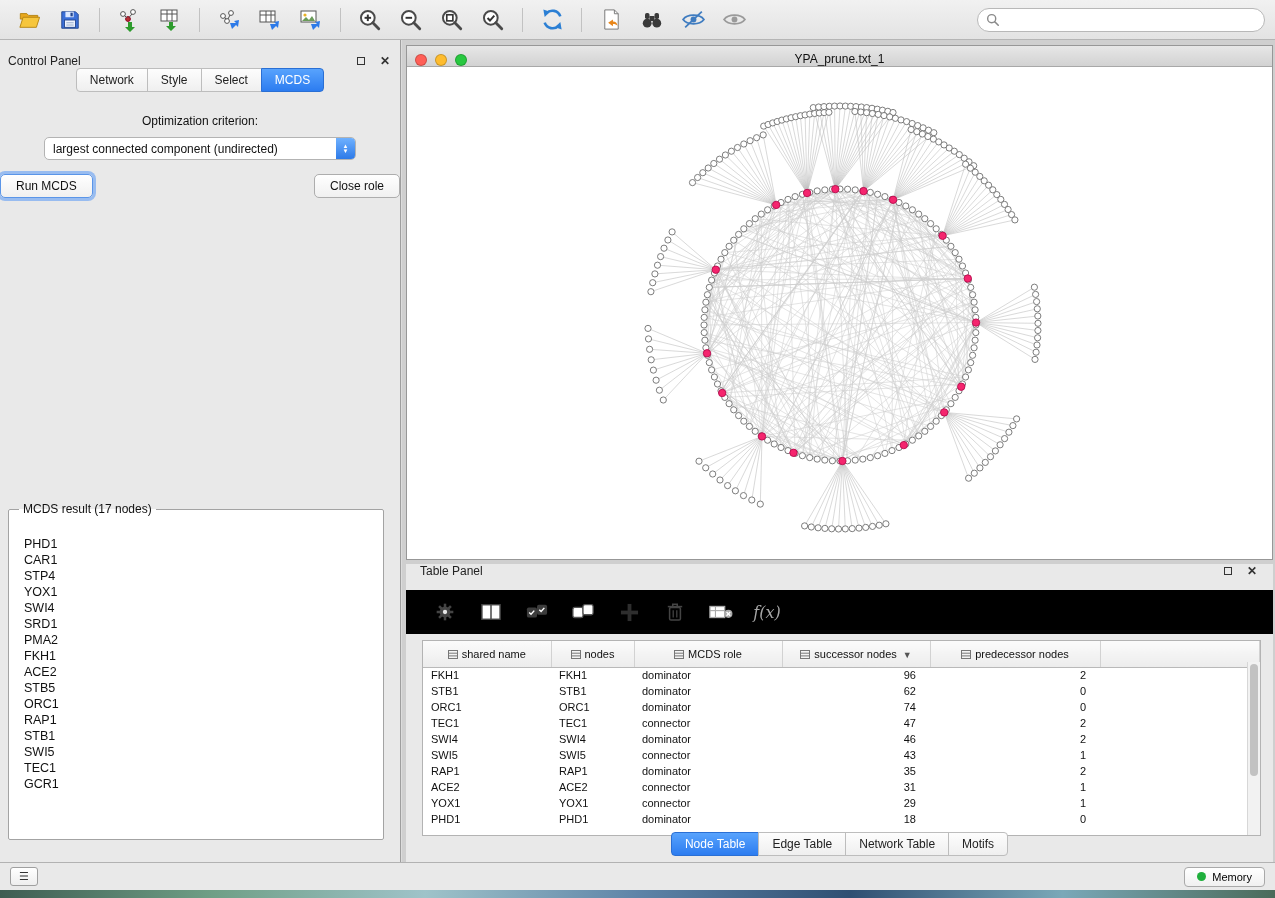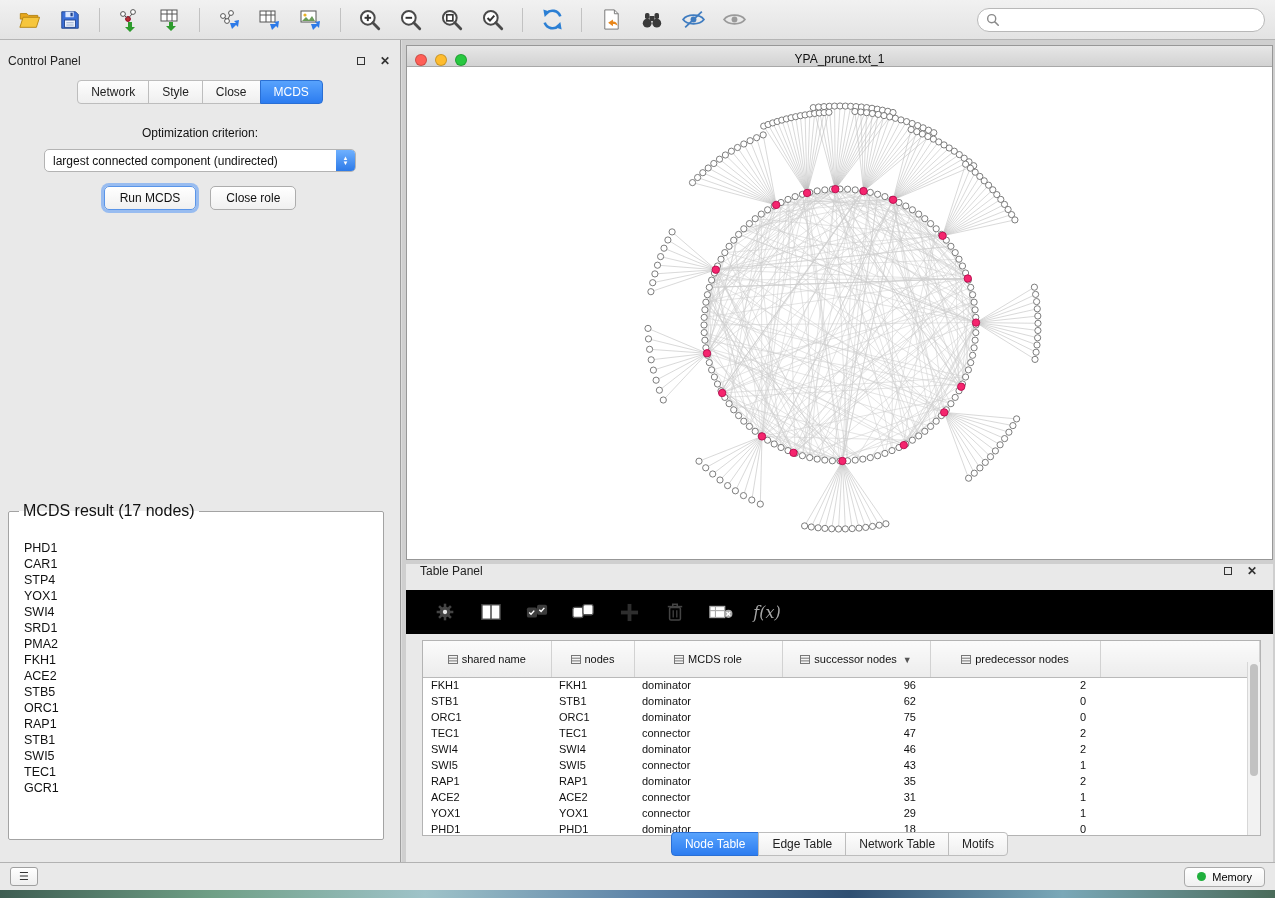--- a/index.html
+++ b/index.html
@@ -18,50 +18,50 @@
   #control-panel{position:absolute;left:0;top:40px;width:401px;height:822px;background:#e9e9e9;border-right:1px solid #9e9e9e}
   .panel-title-row{height:28px;display:flex;align-items:flex-end;padding:0 8px;font-size:12px;color:#222}
   .win-btns{margin-left:auto;display:flex;align-items:center;gap:10px}
   .wbtn{background:none;border:none;font-size:12px;color:#333;line-height:1;display:flex;align-items:center;justify-content:center;width:14px;height:14px}
   .sq{width:8px;height:8px;border:1.4px solid #333;display:inline-block}
   .seg{display:flex;justify-content:center}
   .seg .tab{padding:4px 13px;border:1px solid #bdbdbd;background:linear-gradient(#fdfdfd,#efefef);margin-left:-1px;font-size:12px;color:#222;border-radius:0}
   .seg .tab:first-child{border-radius:4px 0 0 4px;margin-left:0}
   .seg .tab:last-child{border-radius:0 4px 4px 0}
   .seg .tab.active{background:linear-gradient(#58a3fd,#2c7cf0);border-color:#2a6fd4;color:#fff}
-  .cp-tabs{margin-top:12px}
+  .cp-tabs{margin-top:0}
   .opt-label{text-align:center;margin-top:22px;font-size:12px}
   .dropdown{width:312px;height:23px;margin:9px auto 0;background:#fff;border:1px solid #b3b3b3;border-radius:5px;display:flex;align-items:center;position:relative}
   .dd-text{flex:1;padding:0 8px;font-size:12px;white-space:nowrap;overflow:hidden}
   .dd-btn{width:19px;height:21px;background:linear-gradient(#6fb1ff,#2d7ae8);border-radius:0 4px 4px 0;display:flex;flex-direction:column;align-items:center;justify-content:center;color:#fff;font-size:6px;line-height:5px}
-  .btn-row{display:flex;justify-content:center;gap:14px;margin-top:14px}
+  .btn-row{display:flex;justify-content:space-between;gap:14px;margin-top:14px}
   .mac-btn{background:linear-gradient(#ffffff,#f0f0f0);border:1px solid #adadad;border-radius:5px;padding:4px 15px;font-size:12px;color:#111}
   .mac-btn.focus{box-shadow:0 0 0 3px rgba(72,144,247,.5);border-color:#5a95e8}
   fieldset.mcds{position:absolute;left:8px;right:16px;top:462px;bottom:22px;border:1px solid #a3a3a3;background:#fff;border-radius:2px;padding:2px 4px 8px 4px}
-  fieldset.mcds legend{font-size:16px;padding:0 4px;margin-left:6px;background:transparent;color:#111}
+  fieldset.mcds legend{font-size:12px;padding:0 4px;margin-left:6px;background:transparent;color:#111}
   .mcds-list{position:absolute;left:5px;right:5px;top:18px;bottom:6px;background:#fff;overflow:hidden;padding:2px 0 0 10px}
   .mcds-item{font-size:12.5px;line-height:16px;color:#111}
 
   
   #right-area{position:absolute;left:402px;top:40px;width:873px;height:822px;background:#cfcfcf}
   #net-window{position:absolute;left:4px;top:5px;width:867px;height:515px;border:1px solid #979797;background:#fff}
   .net-title{height:21px;background:linear-gradient(#e7e7e7,#d2d2d2);border-bottom:1px solid #a8a8a8;display:flex;align-items:flex-end;padding:0 8px;position:relative}
   .tl{width:12px;height:12px;border-radius:50%;margin-right:8px;flex:none;border:0.5px solid rgba(0,0,0,.2)}
   .tl.red{background:#ff5f57}.tl.yellow{background:#febc2e}.tl.green{background:#28c840}
   .net-title-text{position:absolute;left:0;right:0;text-align:center;font-size:12px;color:#111;pointer-events:none}
   .net-canvas{width:865px;height:492px;background:#fff;overflow:hidden}
 
   #table-panel{position:absolute;left:4px;top:524px;width:867px;height:298px;background:#e9e9e9}
   .tp-title{height:26px;display:flex;align-items:flex-start;padding:0 14px;font-size:12px}
   .table-toolbar{height:44px;display:flex;align-items:center;gap:20px;padding:0 0 0 26px;background:#000000}
   .tico{display:flex;align-items:center;justify-content:center;background:none;border:none;width:26px;height:26px}
   .fx{font-family:"DejaVu Serif",serif;font-style:italic;font-size:16px;color:#a6a6a6}
   .table-wrap{position:absolute;left:16px;right:12px;top:76px;height:196px;background:#fff;border:1px solid #b3b3b3;overflow:hidden}
   table.node-table{border-collapse:collapse;table-layout:fixed;width:100%}
-  table.node-table th{font-weight:normal;font-size:11px;height:36px;background:linear-gradient(#fbfbfb,#ececec);border-right:1px solid #d2d2d2;border-bottom:1px solid #b9b9b9;text-align:center;white-space:nowrap;overflow:hidden;padding:0 4px}
+  table.node-table th{font-weight:normal;font-size:11px;height:26px;background:linear-gradient(#fbfbfb,#ececec);border-right:1px solid #d2d2d2;border-bottom:1px solid #b9b9b9;text-align:center;white-space:nowrap;overflow:hidden;padding:0 4px}
   table.node-table td{font-size:11px;height:16px;padding:0 8px;white-space:nowrap;overflow:hidden}
   table.node-table td.num{text-align:right;padding-right:14px}
   .mini-ico{display:inline-block;vertical-align:-1px;margin-right:4px}
   .caret{color:#555;font-size:9px;margin-left:6px}
   .vscroll{position:absolute;right:0;top:21px;bottom:0;width:13px;background:#f2f2f2;border-left:1px solid #d7d7d7}
   .vthumb{position:absolute;left:2px;right:2px;top:2px;height:112px;background:#c2c2c2;border-radius:5px}
   .table-tabs{position:absolute;left:0;right:0;bottom:6px}
 
   
   #status-bar{position:absolute;left:0;top:862px;width:1275px;height:28px;background:#e9e9e9;border-top:1px solid #b2b2b2;display:flex;align-items:center;padding:0 10px}
@@ -226,21 +226,21 @@
           <span class="sq"></span>
         </button>
       <button class="wbtn">
           <b>✕</b>
         </button>
     </span>
   </div>
   <div class="seg cp-tabs">
     <button class="tab">Network</button>
     <button class="tab">Style</button>
-    <button class="tab">Close</button>
+    <button class="tab">Select</button>
     <button class="tab active">MCDS</button>
   </div>
   <div class="opt-label">Optimization criterion:</div>
   <div class="dropdown">
     <span class="dd-text">largest connected component (undirected)</span>
     <span class="dd-btn">
         <span>▲</span>
         <span>▼</span>
       </span>
   </div>
@@ -1148,21 +1148,21 @@
               <td class="txt">STB1</td>
               <td class="txt">dominator</td>
               <td class="num">62</td>
               <td class="num">0</td>
               <td></td>
             </tr>
             <tr>
               <td class="txt">ORC1</td>
               <td class="txt">ORC1</td>
               <td class="txt">dominator</td>
-              <td class="num">75</td>
+              <td class="num">74</td>
               <td class="num">0</td>
               <td></td>
             </tr>
             <tr>
               <td class="txt">TEC1</td>
               <td class="txt">TEC1</td>
               <td class="txt">connector</td>
               <td class="num">47</td>
               <td class="num">2</td>
               <td></td>

